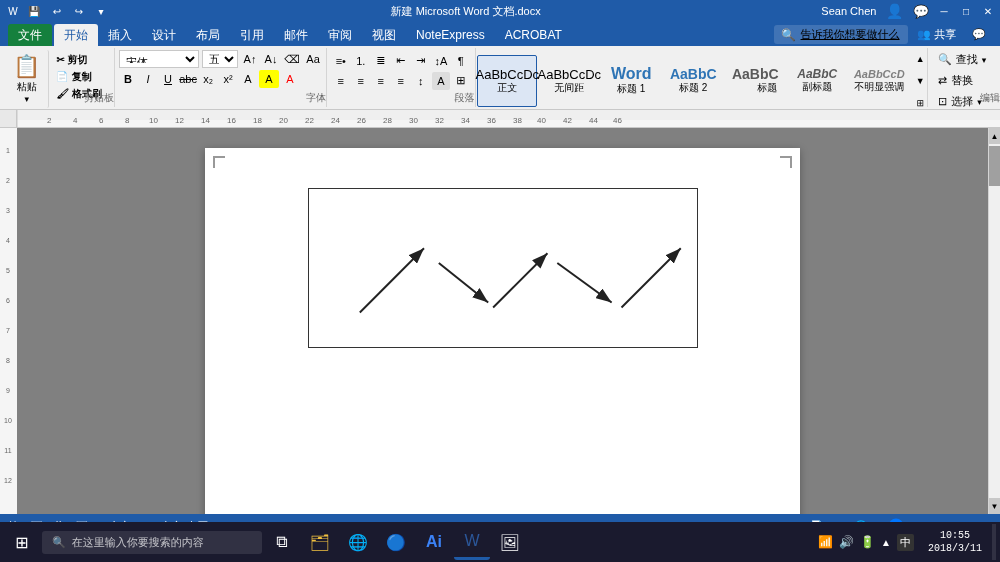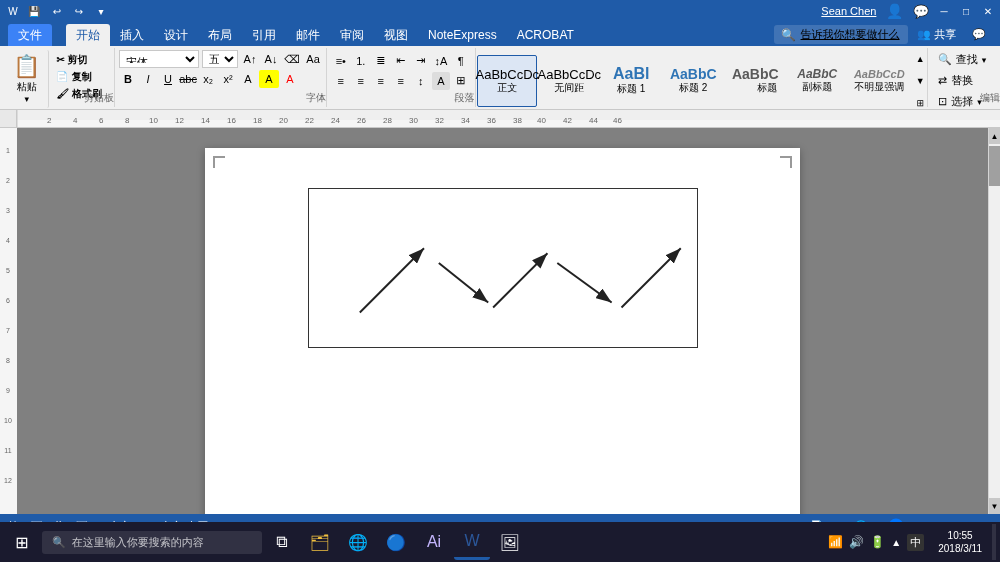--- a/index.html
+++ b/index.html
@@ -39,24 +39,24 @@
       border-radius: 3px 3px 0 0;
       height: 22px;
       display: flex;
       align-items: center;
     }
     .ribbon-tab.active {
       background: #f0f0f0;
       color: #1f5ba8;
     }
     .ribbon-tab-file {
-      background: #3b82f6;
+      background: #15803d;
       color: white;
       border-radius: 3px 3px 0 0;
-      margin-right: 14px;
+      margin-right: 2px;
     }
     #ribbon-right {
       margin-left: auto;
       display: flex;
       align-items: center;
       gap: 4px;
       padding-right: 8px;
       padding-bottom: 2px;
     }
     .ribbon-right-item { color: white; font-size: 11px; cursor: pointer; padding: 2px 6px; }
@@ -254,40 +254,43 @@
       padding: 4px 10px; color: rgba(255,255,255,0.7); font-size: 11px;
       flex: 0 0 220px;
     }
     .taskbar-btn {
       width: 36px; height: 36px; display: flex; align-items: center; justify-content: center;
       cursor: pointer; border-radius: 3px; color: white;
     }
     .taskbar-icon { font-size: 16px; }
     #taskbar-right { margin-left: auto; display: flex; align-items: center; gap: 4px; color: white; font-size: 10px; }
     .sys-tray { display: flex; align-items: center; gap: 6px; padding: 0 4px; }
-    .clock { text-align: center; font-size: 10px; line-height: 1.3; padding: 0 6px; }
+    .clock { text-align: center; font-size: 10px; line-height: 1.3; padding: 0 6px; font-family: Liberation Mono, monospace; }
 
     
     .arrows-svg { display: block; margin: 0 auto; }
   </style>
 </head>
 <body>
 
 <div id="title-bar">
   <div id="title-bar-left">
     <div class="qs-access">
       <span class="qs-icon">W</span>
       <span class="qs-icon">💾</span>
       <span class="qs-icon">↩</span>
       <span class="qs-icon">↪</span>
       <span class="qs-icon">▾</span>
     </div>
   </div>
+  <div id="title-bar-center">
+    <span>新建 Microsoft Word 文档.docx</span>
+  </div>
   <div id="title-bar-right">
-    <span style="font-size:11px; margin-right:4px;text-decoration:underline;">Sean Chen</span>
+    <span style="font-size:11px; margin-right:4px;">Sean Chen</span>
     <span style="font-size:14px;">👤</span>
     <span style="font-size:13px; margin-left:4px;">💬</span>
     <div class="title-btn">─</div>
     <div class="title-btn">□</div>
     <div class="title-btn close">✕</div>
   </div>
 </div>
 
 <div id="ribbon-tabs">
   <div class="ribbon-tab ribbon-tab-file">文件</div>
@@ -403,21 +406,21 @@
     <div class="ribbon-group-content styles-group">
       <div class="style-item active">
         <span class="style-preview" style="font-size:13px; font-weight:normal;">AaBbCcDc</span>
         <span style="font-size:10px;">正文</span>
       </div>
       <div class="style-item">
         <span class="style-preview" style="font-size:13px; font-weight:normal;">AaBbCcDc</span>
         <span style="font-size:10px;">无间距</span>
       </div>
       <div class="style-item">
-        <span class="style-preview" style="font-size:16px; color:#2e74b5; font-weight:bold;">AaBl</span>
+        <span class="style-preview" style="font-size:16px; color:#2e74b5; font-weight:bold;">Word</span>
         <span style="font-size:10px;">标题 1</span>
       </div>
       <div class="style-item">
         <span class="style-preview" style="font-size:14px; color:#2e74b5;">AaBbC</span>
         <span style="font-size:10px;">标题 2</span>
       </div>
       <div class="style-item">
         <span class="style-preview" style="font-size:14px; color:#595959;">AaBbC</span>
         <span style="font-size:10px;margin-left:24px;">标题</span>
       </div>
@@ -580,21 +583,21 @@
   <div class="taskbar-btn">
     <span class="taskbar-icon" style="color:#f0c040;">🗂</span>
   </div>
   <div class="taskbar-btn">
     <span class="taskbar-icon" style="color:#0078d4;">🌐</span>
   </div>
   <div class="taskbar-btn">
     <span class="taskbar-icon">🔵</span>
   </div>
   <div class="taskbar-btn">
-    <span class="taskbar-icon" style="color:#c4b5fd;">Ai</span>
+    <span class="taskbar-icon" style="color:#3b82f6;font-weight:bold;">Ai</span>
   </div>
   <div class="taskbar-btn" style="border-bottom: 3px solid #1f5ba8;">
     <span class="taskbar-icon" style="color:#2b579a;">W</span>
   </div>
   <div class="taskbar-btn">
     <span class="taskbar-icon">🖼</span>
   </div>
 
   <div id="taskbar-right">
     <div class="sys-tray">

